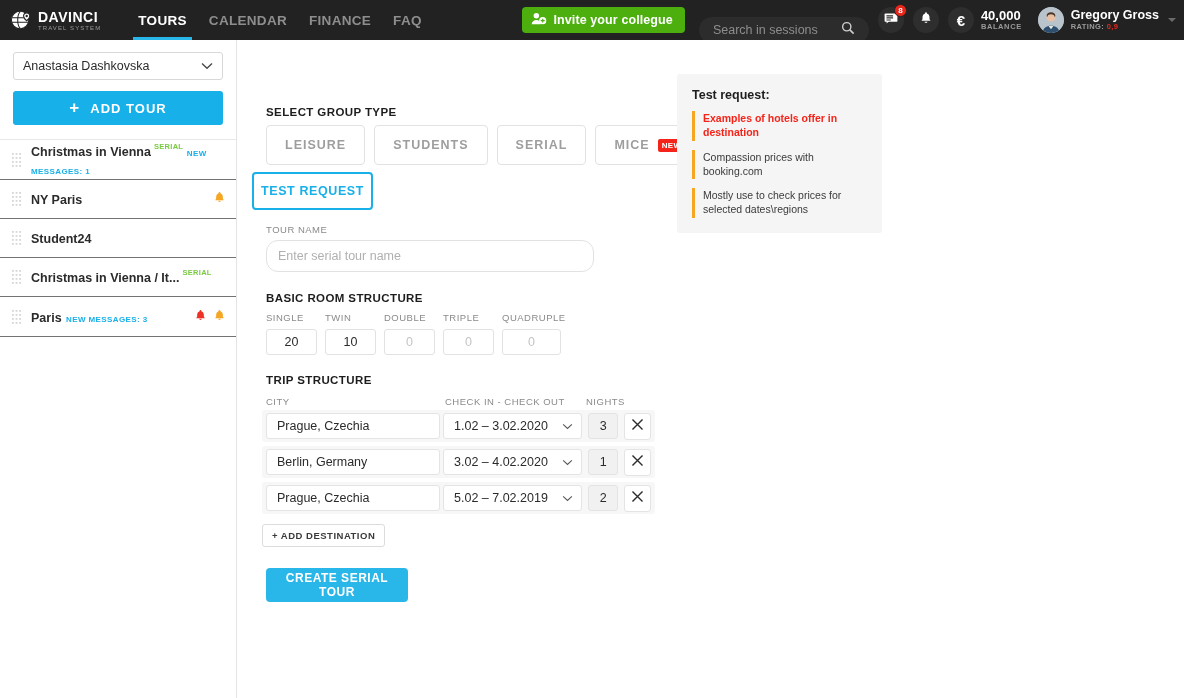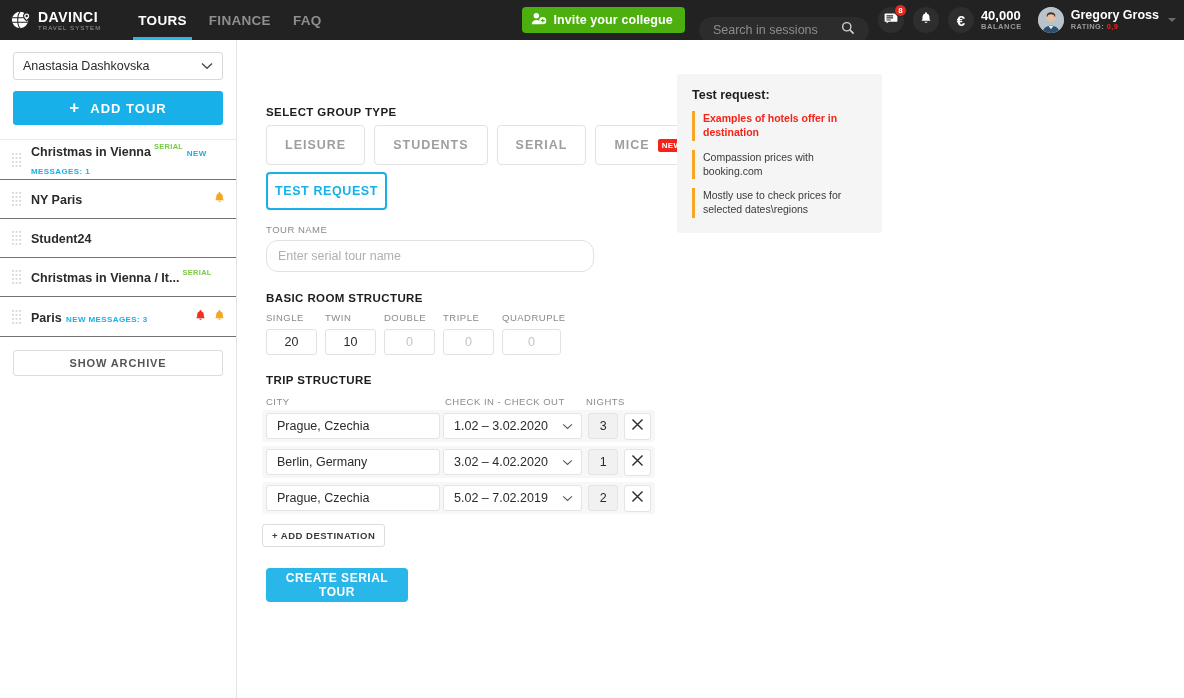--- a/index.html
+++ b/index.html
@@ -129,21 +129,21 @@
     height:40px; border:1px solid #e2e2e2; border-radius:4px; background:#fff;
     color:#9e9e9e; font-size:12.5px; font-weight:bold; letter-spacing:1px;
     display:flex; align-items:center; justify-content:center; gap:8px;
     cursor:pointer; font-family:inherit; padding:0 18px;
   }
   .new-badge{
     background:#f5241a; color:#fff; font-size:8px; font-weight:bold;
     border-radius:2px; padding:2px 4px; letter-spacing:.4px;
   }
   .test-req-btn{
-    position:absolute; left:29px; top:132px; width:121px; height:38px;
+    position:absolute; left:15px; top:132px; width:121px; height:38px;
     border:2px solid #18b0e8; border-radius:4px; background:#fff;
     color:#18b0e8; font-size:12.5px; font-weight:bold; letter-spacing:.6px;
     cursor:pointer; font-family:inherit;
   }
 
   #tourname-label{ position:absolute; left:29px; top:184px; }
   .tour-name-input{
     position:absolute; left:29px; top:200px; width:328px; height:32px;
     border:1px solid #e2e2e2; border-radius:12px; background:#fff;
     padding:0 11px; font-size:12.5px; font-family:inherit; color:#2b2b2b; outline:none;
@@ -233,20 +233,21 @@
       </svg>
     </span>
     <span class="logo-text">
       <span class="logo-name">DAVINCI</span>
       <span class="logo-sub">TRAVEL SYSTEM</span>
     </span>
   </div>
 
   <div class="nav">
     <div class="nav-item active">TOURS</div>
+    <div class="nav-item">CALENDAR</div>
     <div class="nav-item">FINANCE</div>
     <div class="nav-item">FAQ</div>
   </div>
 
   <div class="topbar-right">
 
     <button class="invite-btn">
       <span>
         <svg viewBox="0 0 18 16" width="16" height="15">
           <circle cx="6" cy="5" r="3.1" fill="#fff"></circle>
@@ -481,21 +482,20 @@
         <span>
           <svg viewBox="0 0 14 14" width="13" height="13">
             <path d="M7 1.2c.6 0 1 .4 1 1v.3a3.6 3.6 0 0 1 2.6 3.4v2.3l1 1.7H2.4l1-1.7V5.9A3.6 3.6 0 0 1 6 2.5V2.2c0-.6.4-1 1-1z" fill="#f5a623"></path>
             <path d="M5.5 10.6a1.55 1.55 0 0 0 3 0z" fill="#f5a623"></path>
           </svg>
         </span>
       </span>
     </div>
   </div>
 
-  <button class="show-archive">SHOW ARCHIVE</button>
 </div>
 
 <div class="main">
 
   <div class="sec-label" id="grp-label">SELECT GROUP TYPE</div>
 
   <div class="grp-row">
     <button class="grp-btn">
       <span>LEISURE</span>
     </button>

